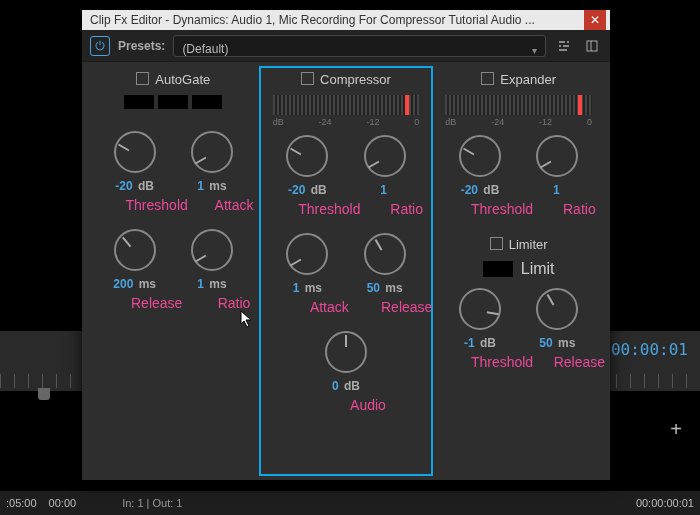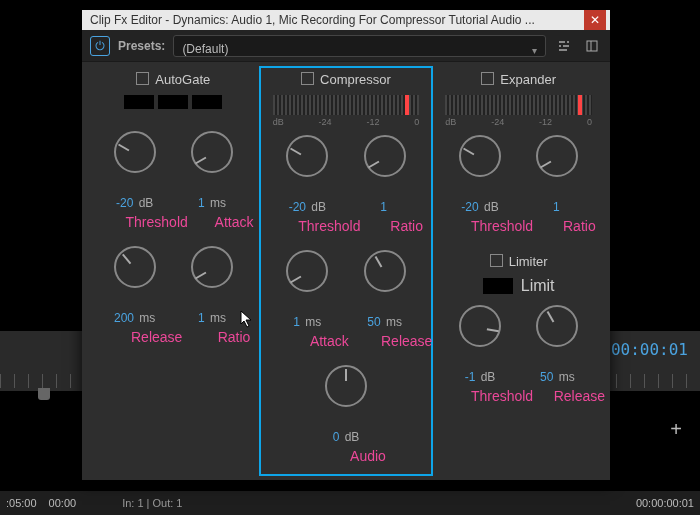--- a/index.html
+++ b/index.html
@@ -36,21 +36,21 @@
   .meter-ticks { display: flex; justify-content: space-between; font-size: 9px; color: #777; margin: 0 4px 8px 4px; }
 
   .vu-blocks { display: flex; gap: 4px; justify-content: center; margin: 0 4px 22px 4px; }
   .vu-blocks div { width: 30px; height: 14px; background: #000; }
 
   .knob-grid { display: flex; flex-wrap: wrap; justify-content: space-around; }
   .knob-cell { width: 50%; display: flex; flex-direction: column; align-items: center; margin-bottom: 16px; }
   .knob-cell.full { width: 100%; }
   .knob { width: 42px; height: 42px; border: 2px solid #888; border-radius: 50%; position: relative; cursor: pointer; }
   .knob::after { content: ''; position: absolute; width: 2px; height: 12px; background: #aaa; left: 50%; top: 2px; transform-origin: 50% 19px; transform: translateX(-50%) rotate(var(--rot,0deg)); }
-  .knob-val { font-size: 12px; margin-top: 23px; }
+  .knob-val { font-size: 12px; margin-top: 6px; font-weight: bold; }
   .knob-val .num { color: #4aa3e0; }
   .knob-val .unit { color: #aaa; margin-left: 2px; }
   .knob-label { font-size: 14px; color: #ec4899; margin-top: 4px; margin-left: 44px; }
 
   .limit-block { display: flex; align-items: center; justify-content: center; gap: 8px; margin: 6px 0 10px 0; }
   .limit-block .box { width: 30px; height: 16px; background: #000; }
   .cursor { position: absolute; left: 240px; top: 310px; width: 14px; height: 18px; pointer-events: none; }
   .chev { font-size: 10px; color: #888; }
 </style>
 </head>

